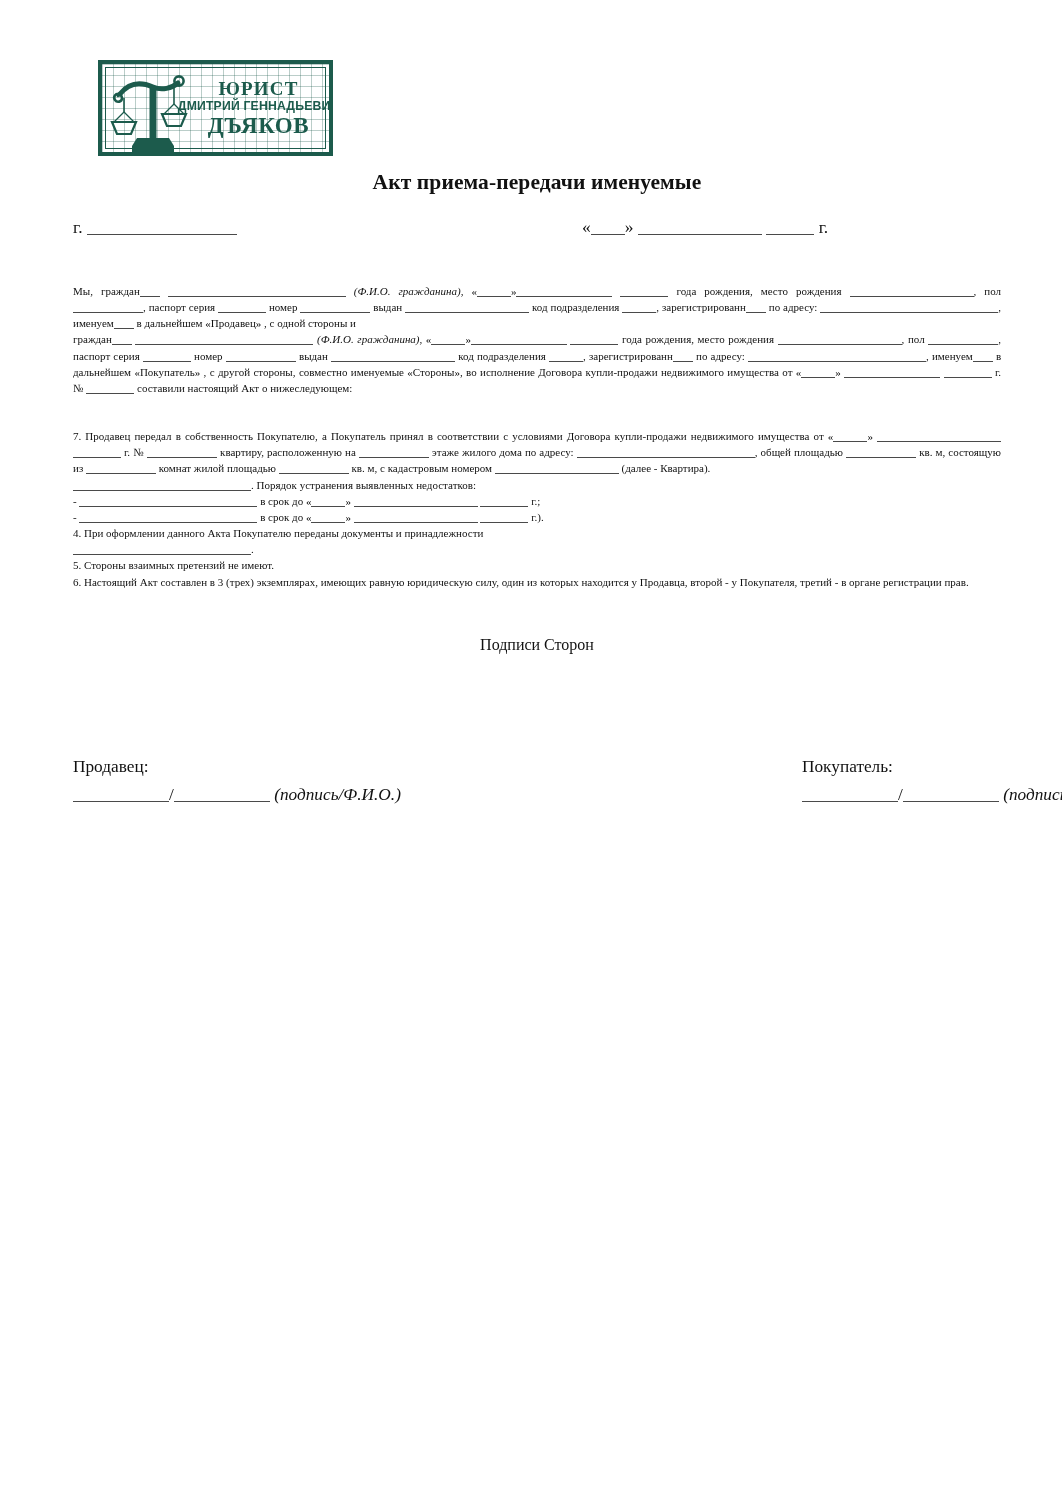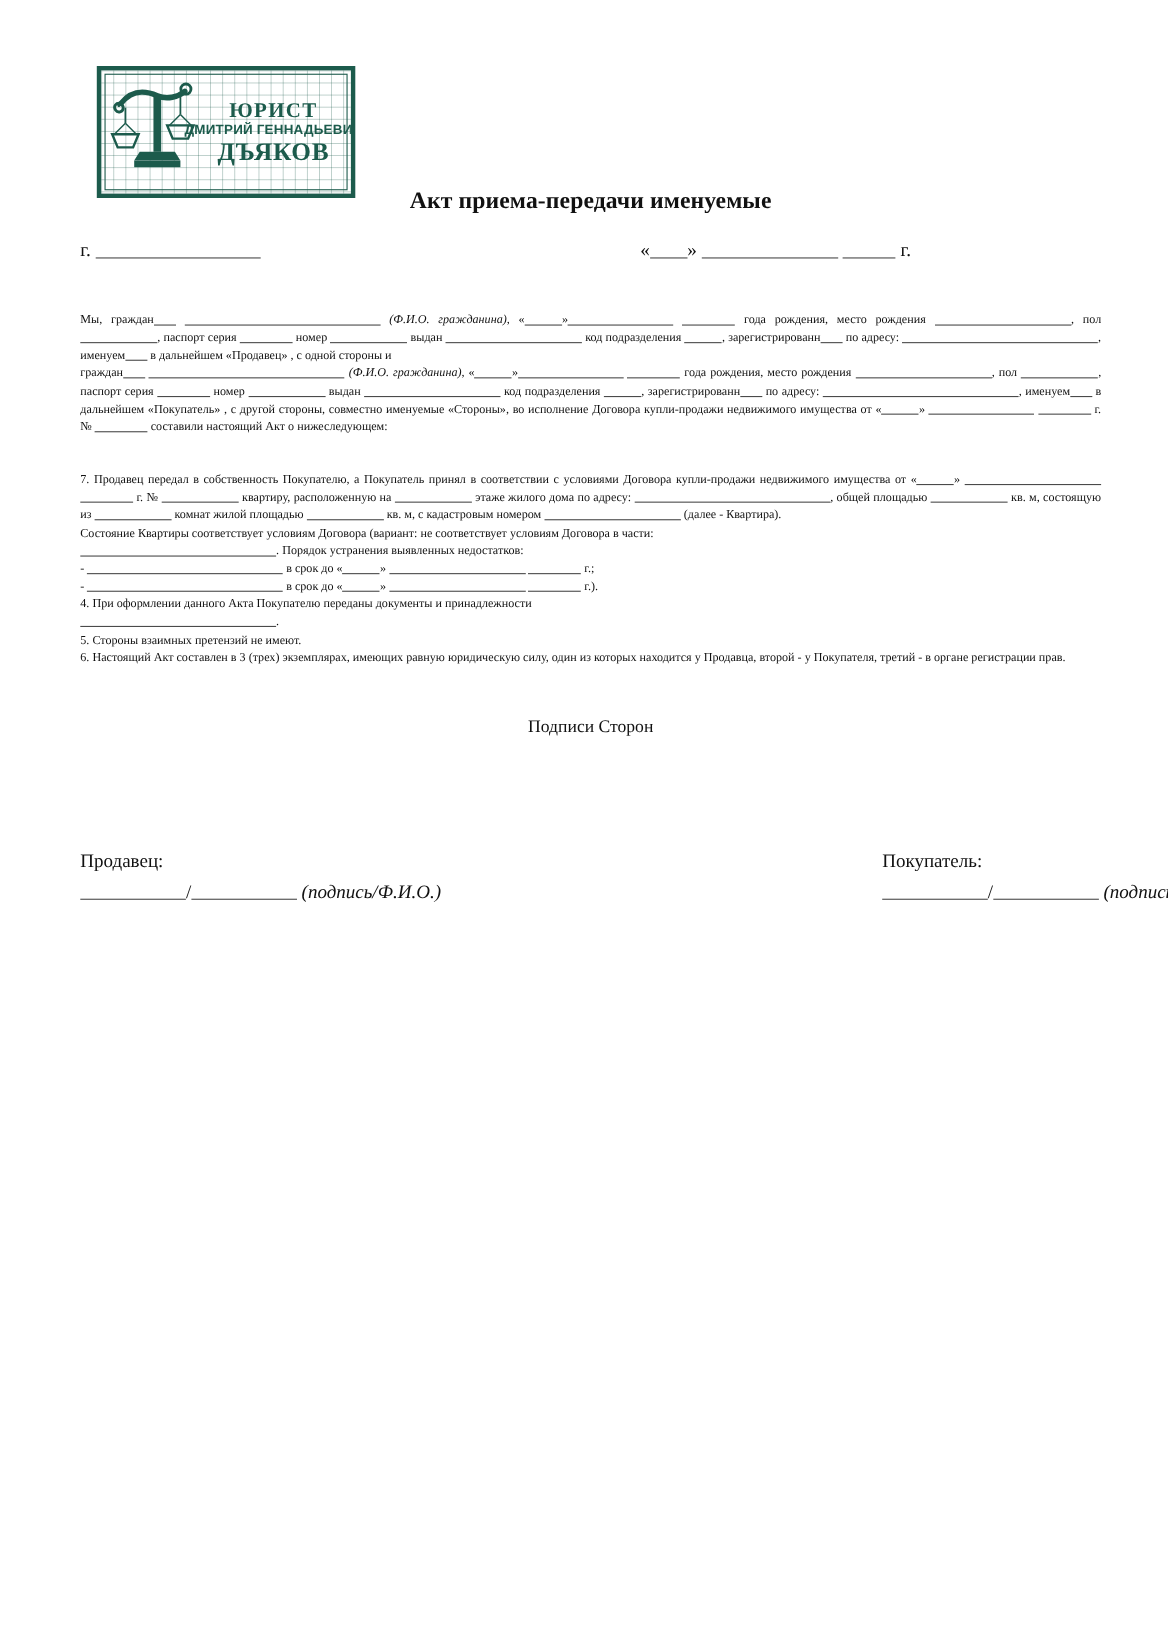--- a/index.html
+++ b/index.html
@@ -20,24 +20,24 @@
     position: relative;
     width: 1062px;
     height: 1500px;
     background: #ffffff;
     box-sizing: border-box;
   }
 
   
   .logo-block {
     position: absolute;
-    left: 88px;
+    left: 98px;
     top: 60px;
     width: 235px;
-    height: 120px;
+    height: 96px;
   }
   .logo-frame {
     position: relative;
     width: 100%;
     height: 100%;
     border: 4px solid #1c5b4c;
     background-color: #ffffff;
     background-image:
       linear-gradient(to right, rgba(28,91,76,0.30) 1px, transparent 1px),
       linear-gradient(to bottom, rgba(28,91,76,0.30) 1px, transparent 1px);
@@ -300,21 +300,20 @@
       <span>кв. м, состоящую из</span>
       <span class="blank b-m"></span>
       <span>комнат жилой площадью</span>
       <span class="blank b-m"></span>
       <span>кв. м, с кадастровым номером</span>
       <span class="blank b-xl"></span>
       <span>(далее - Квартира).</span></p>
 
 
 
-    <p class="para nojust">Состояние Квартиры соответствует условиям Договора (вариант: не соответствует условиям Договора в части:</p>
 
     <p class="para nojust"><span class="blank b-3xl"></span><span>. Порядок устранения выявленных недостатков:</span></p>
 
     <p class="para nojust"><span>-</span>
       <span class="blank b-3xl"></span>
       <span>в срок до «</span><span class="blank b-xs"></span><span>»</span>
       <span class="blank b-xl"></span>
       <span class="blank b-s"></span>
       <span>г.;</span></p>
 

